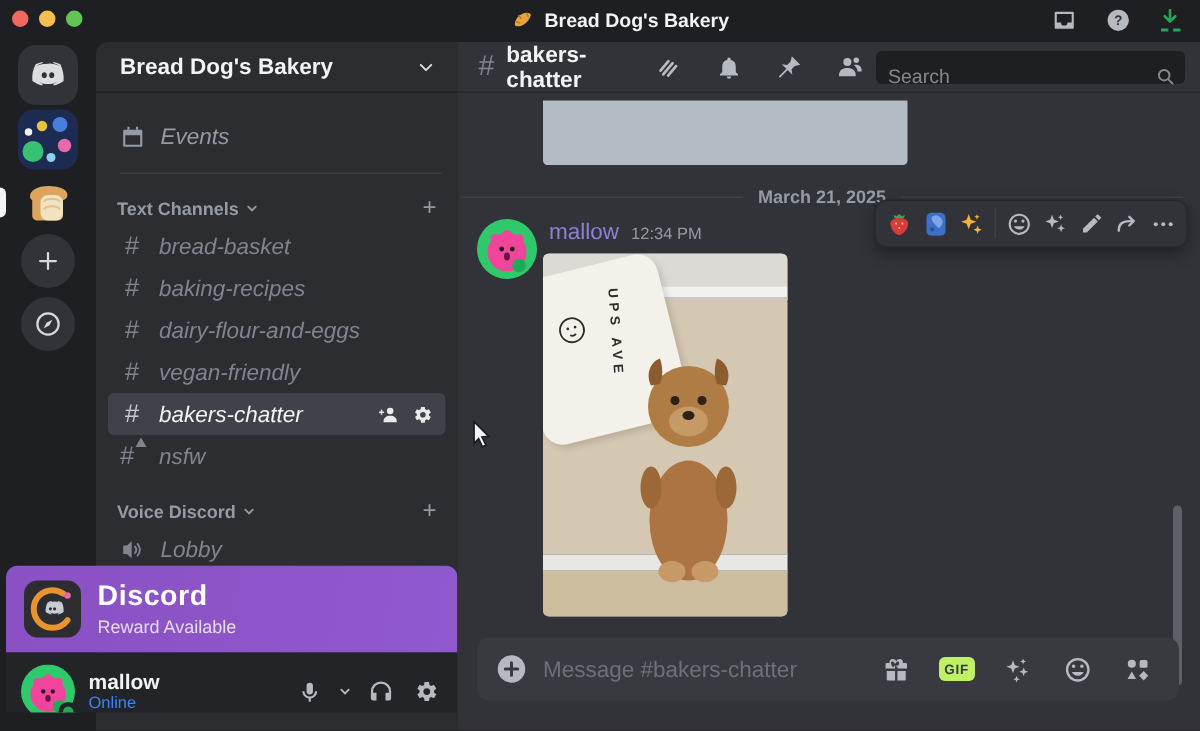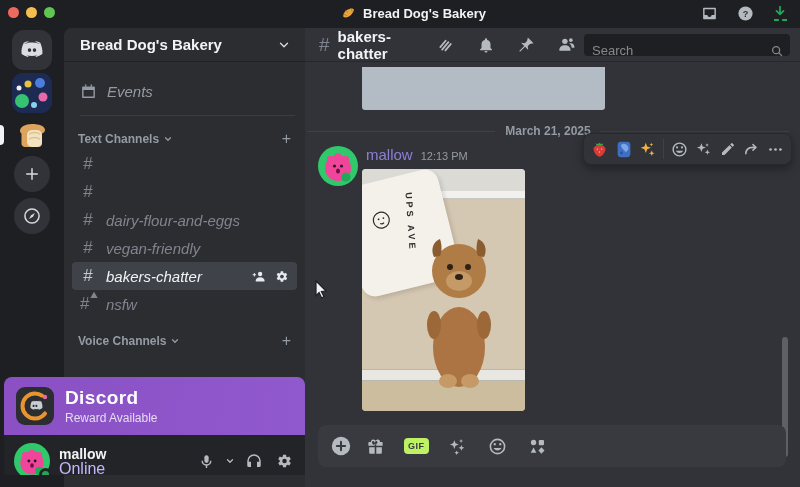--- a/index.html
+++ b/index.html
@@ -67,21 +67,21 @@
     align-items:center; gap:11px; padding:0 12px; cursor:pointer; border:none; width:100%; text-align:left; }
   .banner-icon { width:38px; height:38px; border-radius:9px; background:#2b2d31; position:relative;
     display:flex; align-items:center; justify-content:center; }
   .banner-title { color:#fff; font-size:19px; font-weight:800; letter-spacing:.4px; line-height:20px; }
   .banner-sub { color:#e4dbf2; font-size:12px; margin-top:3px; }
   .user-panel { height:52px; background:#232428; display:flex; align-items:center; padding:0 8px 0 10px; gap:9px; }
   .avatar-wrap { position:relative; width:36px; height:36px; cursor:pointer; background:none; border:none; padding:0; }
   .status-dot { position:absolute; right:-2px; bottom:-2px; width:13px; height:13px; border-radius:50%;
     background:#23a55a; border:3px solid #232428; }
   .uname { color:#f2f3f5; font-size:14px; font-weight:600; line-height:16px; }
-  .ustatus { color:#c4b5fd; font-size:16px; line-height:14px; }
+  .ustatus { color:#3b82f6; font-size:11px; line-height:14px; }
   .up-controls { margin-left:auto; display:flex; align-items:center; gap:4px; color:#b5bac1; }
   .icon-btn { background:none; border:none; color:#b5bac1; cursor:pointer; padding:4px; display:flex; align-items:center; }
 
   
   .chat { position:absolute; left:305px; top:28px; right:0; bottom:0; background:#313338; }
   .chat-header { height:34px; display:flex; align-items:center; padding:0 10px 0 14px;
     border-bottom:1px solid #26282c; }
   .chat-header .hash { font-size:19px; width:auto; margin-right:8px; }
   .chat-title { color:#f2f3f5; font-size:15px; font-weight:700; }
   .ch-icons { margin-left:auto; display:flex; align-items:center; gap:14px; color:#b5bac1; }
@@ -247,23 +247,25 @@
         <span>Text Channels</span>
         <svg width="10" height="10" viewBox="0 0 24 24" fill="none" stroke="#949ba4" stroke-width="3" stroke-linecap="round">
             <path d="M6 9l6 6 6-6"></path>
           </svg>
         <span class="grow"></span>
         <span class="plus">+</span>
       </div>
 
       <button class="row">
         <span class="hash">#</span>
+        <span class="ch-name">bread-basket</span>
       </button>
       <button class="row">
         <span class="hash">#</span>
+        <span class="ch-name">baking-recipes</span>
       </button>
       <button class="row">
         <span class="hash">#</span>
         <span class="ch-name">dairy-flour-and-eggs</span>
       </button>
       <button class="row">
         <span class="hash">#</span>
         <span class="ch-name">vegan-friendly</span>
       </button>
       <button class="row active">
@@ -290,27 +292,36 @@
           <span class="nsfw-badge">
             <svg width="8" height="8" viewBox="0 0 24 24" fill="#80848e">
                 <path d="M12 2L1 21h22L12 2zm1 14h-2v2h2v-2zm0-7h-2v5h2V9z"></path>
               </svg>
           </span>
         </span>
         <span class="ch-name">nsfw</span>
       </button>
 
       <div class="section">
-        <span>Voice Channels</span>
+        <span>Voice Discord</span>
         <svg width="10" height="10" viewBox="0 0 24 24" fill="none" stroke="#949ba4" stroke-width="3" stroke-linecap="round">
             <path d="M6 9l6 6 6-6"></path>
           </svg>
         <span class="grow"></span>
         <span class="plus">+</span>
       </div>
+      <button class="row">
+        <span>
+          <svg width="17" height="17" viewBox="0 0 24 24" fill="currentColor">
+              <path d="M11 4L6.5 8H3v8h3.5L11 20V4z"></path>
+              <path d="M14 9a4 4 0 0 1 0 6M16.5 6.5a8 8 0 0 1 0 11" stroke="currentColor" stroke-width="1.8" fill="none" stroke-linecap="round"></path>
+            </svg>
+        </span>
+        <span class="ch-name">Lobby</span>
+      </button>
     </div>
   </aside>
 
   <div class="bottom-card">
     <button class="banner">
       <span class="banner-icon">
         <svg width="34" height="34" viewBox="0 0 34 34">
             <circle cx="17" cy="17" r="12.5" fill="none" stroke="#e8952f" stroke-width="4" stroke-dasharray="58 21" stroke-dashoffset="-8" stroke-linecap="round"></circle>
             <circle cx="27" cy="8" r="2.2" fill="#e66aa8"></circle>
             <path d="M23.3 12.6a10 10 0 0 0-2.7-.9l-.2.4c.9.2 1.8.6 2.6 1.2a8.6 8.6 0 0 0-9 0c.8-.6 1.7-1 2.6-1.2l-.2-.4c-.9.2-1.8.5-2.7.9-1 2-1.5 4.2-1.2 6.4.9.7 2.3 1.4 3.7 1.7l.3-.5c-.7-.2-1.3-.6-1.9-1l.4.2c2.2 1 4.7 1 6.9 0l.4-.2c-.6.4-1.2.8-1.9 1l.3.5c1.4-.3 2.8-1 3.7-1.7.3-2.5-.4-4.7-1.1-6.4zM15.6 18c-.5 0-1-.5-1-1.1 0-.6.4-1.1 1-1.1s1 .5 1 1.1c0 .6-.5 1.1-1 1.1zm2.8 0c-.5 0-1-.5-1-1.1 0-.6.4-1.1 1-1.1s1 .5 1 1.1c0 .6-.4 1.1-1 1.1z" fill="#c8cdd3"></path>
@@ -424,21 +435,21 @@
             <circle cx="20" cy="10.5" r="3.2" fill="#f0459b"></circle>
             <circle cx="28" cy="13" r="3" fill="#f0459b"></circle>
             <circle cx="16.5" cy="20" r="1.6" fill="#271b22"></circle>
             <circle cx="23.5" cy="20" r="1.6" fill="#271b22"></circle>
             <ellipse cx="20" cy="25" rx="2" ry="2.6" fill="#6d1040"></ellipse>
             <circle cx="28" cy="31" r="4.5" fill="#1faa58"></circle>
           </svg>
       </button>
       <div class="msg-head">
         <button class="msg-author">mallow</button>
-        <span class="msg-time">12:13 PM</span>
+        <span class="msg-time">12:34 PM</span>
       </div>
 
       <button class="gif-att">
         <span class="gif-wall"></span>
         <span class="gif-sill"></span>
         <span class="gif-ball"></span>
         <span class="gif-pillow">
           <span class="pillow-text">UPS AVE</span>
           <span class="pillow-doodle">
             <svg width="26" height="26" viewBox="0 0 26 26" fill="none" stroke="#2b2b2b" stroke-width="1.2">
@@ -529,20 +540,21 @@
       <button class="chat-scrollbar"></button>
     </div>
 
     <div class="input-bar">
       <button class="icon-btn" style="padding:0">
         <svg width="22" height="22" viewBox="0 0 24 24">
             <circle cx="12" cy="12" r="10" fill="#b5bac1"></circle>
             <path d="M12 7.5v9M7.5 12h9" stroke="#383a40" stroke-width="2.2" stroke-linecap="round"></path>
           </svg>
       </button>
+      <input type="text" placeholder="Message #bakers-chatter" style="">
       <span class="ib-icons">
         <button class="icon-btn">
           <svg width="19" height="19" viewBox="0 0 24 24" fill="currentColor">
               <path d="M9 3a2.7 2.7 0 0 0-2.6 3.4H4a1 1 0 0 0-1 1V11h8V7.8C10.6 9 9.4 10 9.4 10S7.3 8 7.6 6.2C7.8 5.2 8.7 4.8 9.4 5.2c.7.4 1.3 1.3 1.6 2.2.3-.9.9-1.8 1.6-2.2.7-.4 1.6 0 1.8 1 .3 1.8-1.8 3.8-1.8 3.8S11.4 9 13 7.8V11h8V7.4a1 1 0 0 0-1-1h-2.4A2.7 2.7 0 0 0 15 3c-1.3 0-2.4.8-3 1.8C11.4 3.8 10.3 3 9 3zM11 13H4v7a1 1 0 0 0 1 1h6v-8zm2 8h6a1 1 0 0 0 1-1v-7h-7v8z"></path>
             </svg>
         </button>
         <button class="icon-btn" style="padding:2px">
           <span class="gif-badge">GIF</span>
         </button>
         <button class="icon-btn">

